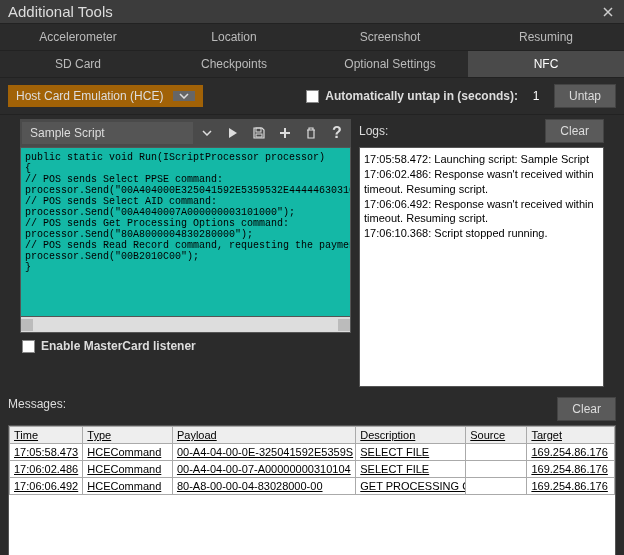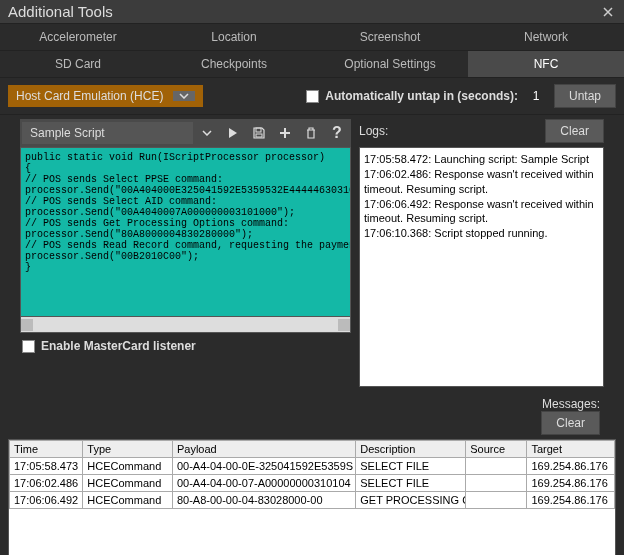--- a/index.html
+++ b/index.html
@@ -26,25 +26,25 @@
 .code-area { background: #14b8a6; color: #000; font-family: Consolas, "Courier New", monospace; font-size: 10px; padding: 4px; height: 170px; overflow: auto; white-space: pre; border: 1px solid #555; }
 .hscroll { height: 16px; background: #ddd; border: 1px solid #555; border-top: none; position: relative; }
 .hscroll::before, .hscroll::after { content: ''; position: absolute; top: 2px; width: 12px; height: 12px; background: #bbb; }
 .hscroll::before { left: 0; }
 .hscroll::after { right: 0; }
 .enable-row { padding: 6px 2px; display: flex; align-items: center; gap: 6px; color: #ddd; }
 .logs-head { display: flex; align-items: center; gap: 6px; margin-bottom: 4px; }
 .logs-label { flex: 1; color: #ddd; }
 .logs-box { flex: 1; background: #fff; color: #000; padding: 4px; font-size: 11px; overflow: auto; border: 1px solid #555; line-height: 1.35; min-height: 240px; }
 .messages { padding: 2px 8px 8px 8px; }
-.msg-head { display: flex; align-items: flex-end; margin: 4px 16px; flex-direction: column; }
+.msg-head { display: flex; align-items: flex-start; margin: 4px 0; }
 .msg-label { flex: 1; color: #ddd; }
 .table-wrap { background: #fff; border: 1px solid #555; height: 145px; overflow: auto; }
 table { width: 100%; border-collapse: collapse; font-size: 11px; color: #000; table-layout: fixed; }
-th, td { border: 1px solid #aaa; padding: 2px 4px; text-align: left; white-space: nowrap; overflow: hidden; text-overflow: clip; }
+th, td { border: 1px solid #aaa; padding: 2px 4px; text-align: left; white-space: nowrap; overflow: hidden; text-overflow: clip; text-decoration: underline; }
 th { background: #eee; font-weight: normal; }
 .col-time { width: 72px; } .col-type { width: 88px; } .col-payload { width: 180px; }
 .col-desc { width: 108px; } .col-source { width: 60px; } .col-target { width: 86px; }
 svg { display: block; }
 </style>
 </head>
 <body>
 
 <div class="titlebar">
   <span class="titlebar-title">Additional Tools</span>
@@ -52,21 +52,21 @@
     <svg width="10" height="10" viewBox="0 0 10 10">
         <path d="M1 1 L9 9 M9 1 L1 9" stroke="#ccc" stroke-width="1.5"></path>
       </svg>
   </span>
 </div>
 
 <div class="tabs-row">
   <div class="tab">Accelerometer</div>
   <div class="tab">Location</div>
   <div class="tab">Screenshot</div>
-  <div class="tab">Network</div>
+  <div class="tab">Resuming</div>
 </div>
 <div class="tabs-row">
   <div class="tab">SD Card</div>
   <div class="tab">Checkpoints</div>
   <div class="tab">Optional Settings</div>
   <div class="tab active">NFC</div>
 </div>
 
 <div class="toolbar1">
   <div class="dropdown">

